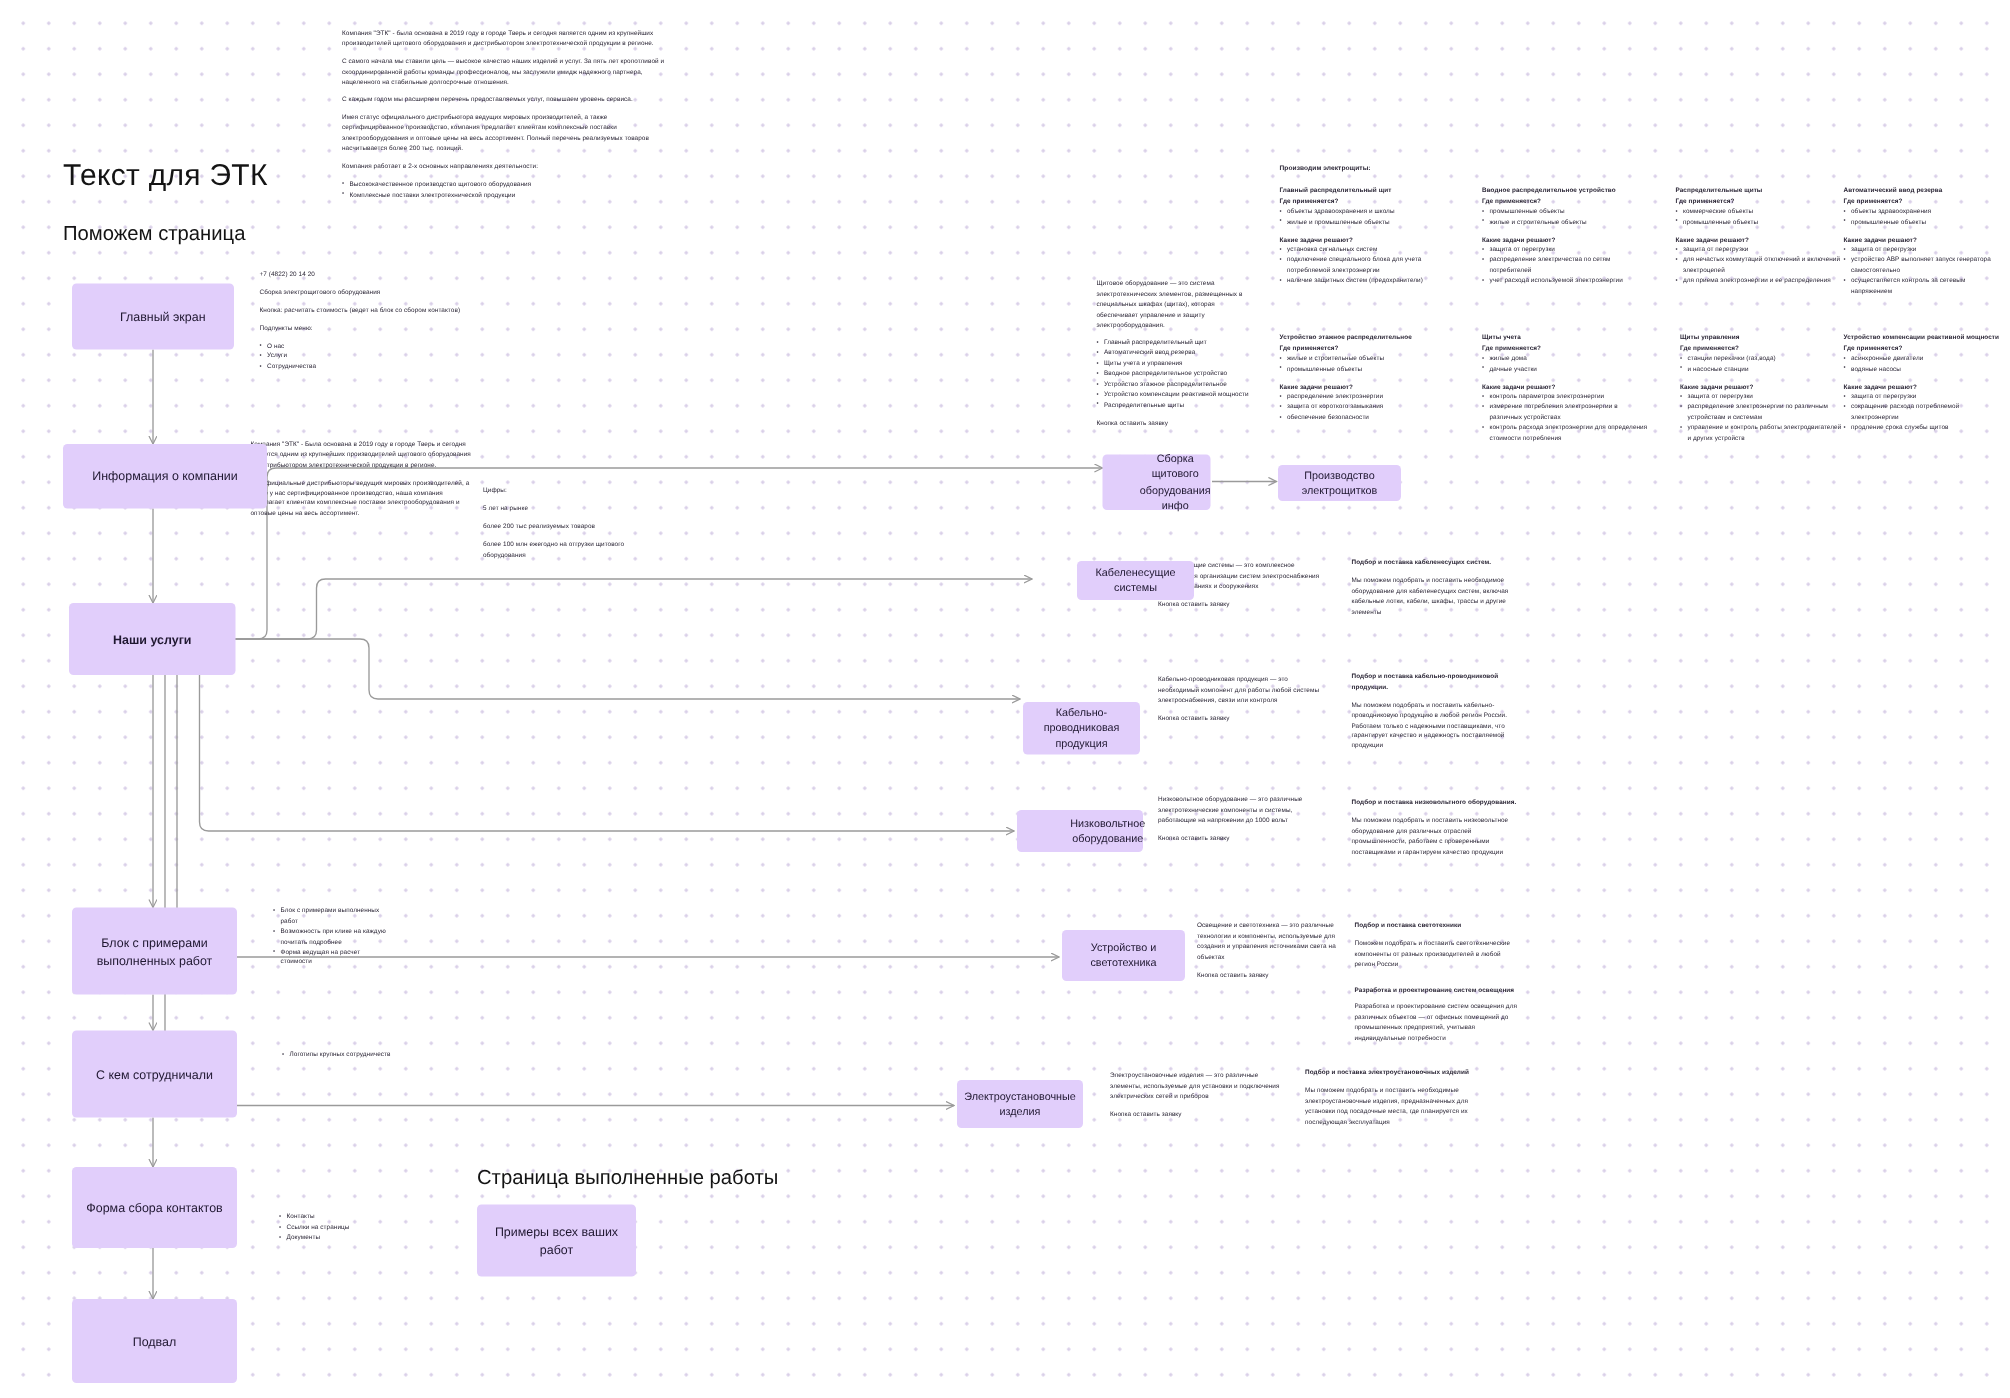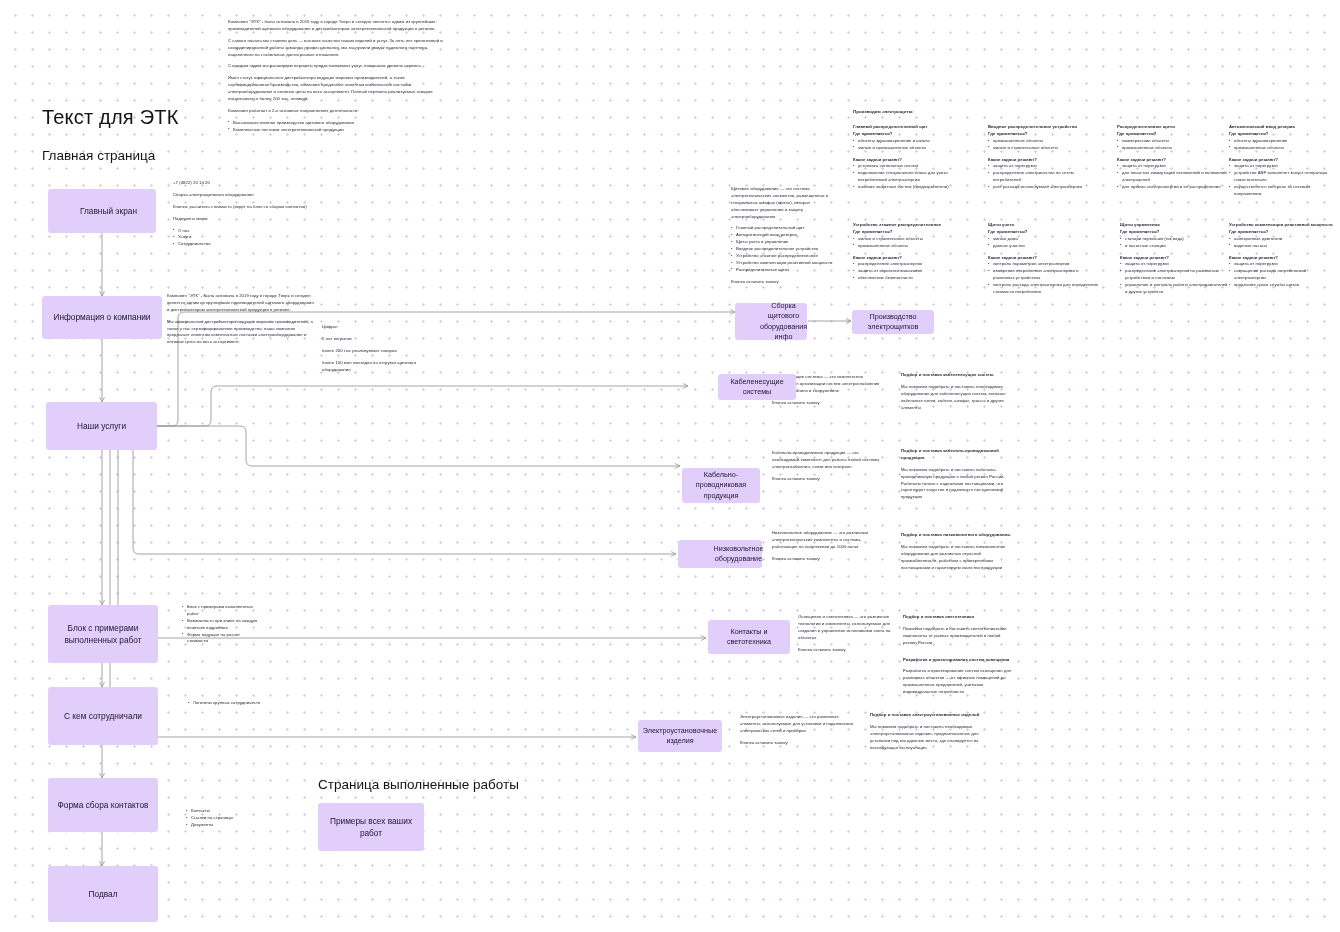--- a/index.html
+++ b/index.html
@@ -87,21 +87,21 @@
       <path d="M157,426 L240,426 Q246,426 246,432 L246,460 Q246,466 252,466 L680,466"></path>
       <path d="M157,426 L133,426 L133,548 Q133,554 139,554 L676,554"></path>
       <path d="M157,426 L118,426 L118,632 Q118,638 124,638 L706,638"></path>
       <path d="M157,426 L110,426 L110,731 Q110,737 116,737 L636,737"></path>
 
       <path d="M808,321 L851,321"></path>
     </g>
   </svg>
 
   <div class="h1" style="left:42px; top:106px;">Текст для ЭТК</div>
-  <div class="h2" style="left:42px; top:148px;">Главная страница</div>
+  <div class="h2" style="left:42px; top:148px;">Поможем страница</div>
   <div class="h2" style="left:318px; top:777px; font-size:13.5px;">Страница выполненные работы</div>
 
   <div class="txt" style="left:228px; top:19px; width:215px;">
     <p>Компания "ЭТК" - была основана в 2019 году в городе Тверь и сегодня является одним из крупнейших производителей щитового оборудования и дистрибьютором электротехнической продукции в регионе.</p>
     <p>С самого начала мы ставили цель — высокое качество наших изделий и услуг. За пять лет кропотливой и скоординированной работы команды профессионалов, мы заслужили имидж надежного партнера, нацеленного на стабильные долгосрочные отношения.</p>
     <p>С каждым годом мы расширяем перечень предоставляемых услуг, повышаем уровень сервиса.</p>
     <p>Имея статус официального дистрибьютора ведущих мировых производителей, а также сертифицированное производство, компания предлагает клиентам комплексные поставки электрооборудования и оптовые цены на весь ассортимент. Полный перечень реализуемых товаров насчитывается более 200 тыс. позиций.</p>
     <p>Компания работает в 2-х основных направлениях деятельности:</p>
     <ul>
       <li>Высококачественное производство щитового оборудования</li>
@@ -334,23 +334,23 @@
   <div class="txt" style="left:186px; top:808px; width:80px;">
     <ul>
       <li>Контакты</li>
       <li>Ссылки на страницы</li>
       <li>Документы</li>
     </ul>
   </div>
 
   <div class="node" style="left:48px; top:189px; width:108px; height:44px;padding-left:20px;">Главный экран</div>
 
-  <div class="node" style="left:42px; top:296px; width:120px; height:43px;">Информация о компании</div>
-
-  <div class="node" style="left:46px; top:402px; width:111px; height:48px;">Наши услуги</div>
+  <div class="node" style="left:42px; top:296px; width:136px; height:43px;">Информация о компании</div>
+
+  <div class="node" style="left:46px; top:402px; width:111px; height:48px;font-weight:bold;">Наши услуги</div>
 
   <div class="node" style="left:48px; top:605px; width:110px; height:58px; white-space:pre-line;">Блок с примерами
 выполненных работ</div>
 
   <div class="node" style="left:48px; top:687px; width:110px; height:58px;">С кем сотрудничали</div>
 
   <div class="node" style="left:48px; top:778px; width:110px; height:54px;">Форма сбора контактов</div>
 
   <div class="node" style="left:318px; top:803px; width:106px; height:48px;">Примеры всех ваших работ</div>
 
@@ -361,17 +361,17 @@
 
   <div class="node small" style="left:852px; top:310px; width:82px; height:24px;">Производство электрощитков</div>
 
   <div class="node small" style="left:690px; top:374px; width:78px; height:26px;margin-left:28px;">Кабеленесущие системы</div>
 
   <div class="node small" style="left:682px; top:448px; width:78px; height:35px; white-space:pre-line;margin-top:20px;">Кабельно-проводниковая
 продукция</div>
 
   <div class="node small" style="left:678px; top:540px; width:84px; height:28px;padding-left:44px;">Низковольтное оборудование</div>
 
-  <div class="node small" style="left:708px; top:620px; width:82px; height:34px;">Контакты и светотехника</div>
+  <div class="node small" style="left:708px; top:620px; width:82px; height:34px;">Устройство и светотехника</div>
 
   <div class="node small" style="left:638px; top:720px; width:84px; height:32px;">Электроустановочные изделия</div>
 
 </div>
 
 </body></html>

